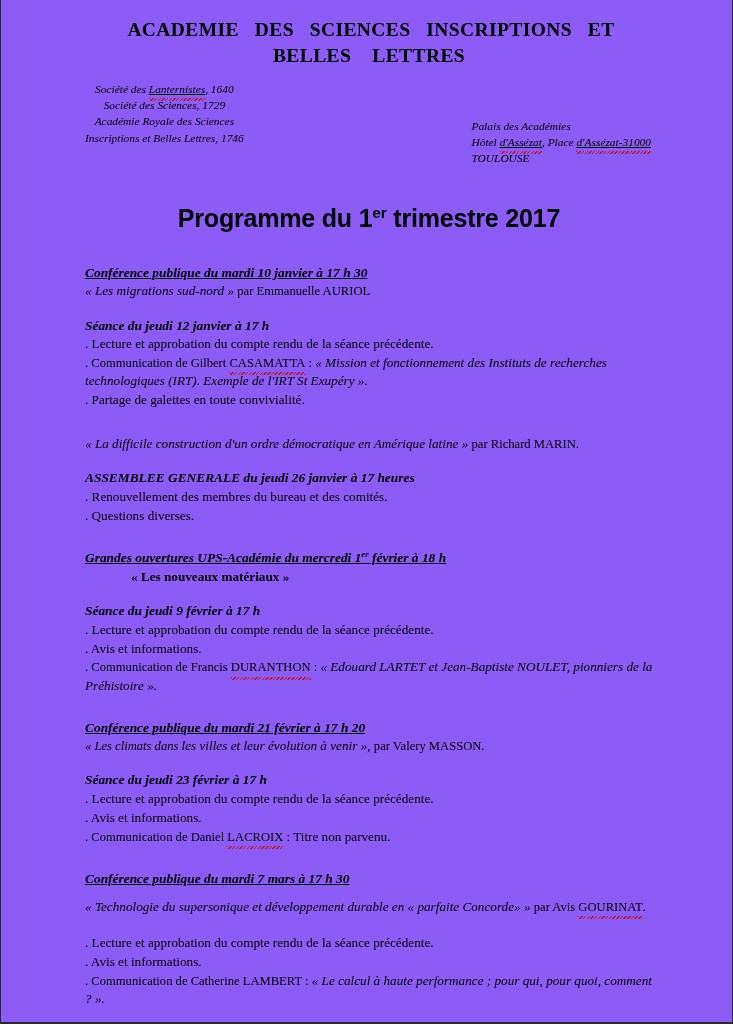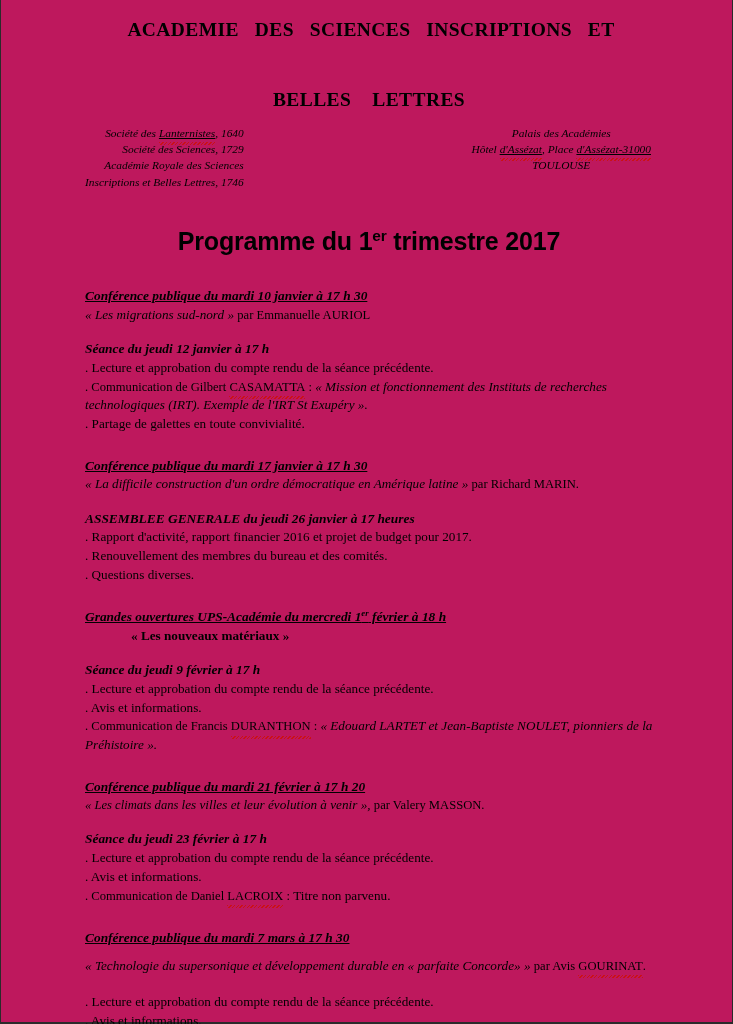--- a/index.html
+++ b/index.html
@@ -18,21 +18,21 @@
   }
   .page {
     position: absolute;
     left: 0; top: 0;
     width: 733px;
     height: 1024px;
     box-sizing: border-box;
     border-left: 1px solid #2b2b2b;
     border-right: 1px solid #2b2b2b;
     border-bottom: 2px solid #2b2b2b;
-    background: #be185d;
+    background: #8b5cf6;
     padding: 12px;
   }
   .inner {
     position: absolute;
     left: 84px;
     top: 0;
     width: 568px;
   }
 
   
@@ -43,33 +43,33 @@
   .masthead .line1,
   .masthead .line2 {
     font-family: "Liberation Serif", serif;
     font-weight: bold;
     font-size: 19.5px;
     letter-spacing: 0.4px;
     line-height: 1.33;
     white-space: pre;
   }
   .masthead .line1 { margin-left: 4px; }
-  .masthead .line2 { margin-left: 0px; margin-top: 44px; }
+  .masthead .line2 { margin-left: 0px; }
 
   .identity {
     display: flex;
     justify-content: space-between;
     align-items: flex-start;
     margin-top: 12px;
     font-style: italic;
     font-size: 11.4px;
     line-height: 1.43;
   }
-  .identity .left  { text-align: right; }
-  .identity .right { text-align: center; padding-right: 2px; }
+  .identity .left  { text-align: center; }
+  .identity .right { text-align: left; padding-right: 2px; margin-top: 37px; }
   .identity div.row { white-space: nowrap; }
 
   
   .doc-title {
     text-align: center;
     font-family: "Liberation Sans", sans-serif;
     font-size: 25px;
     font-weight: bold;
     margin-top: 37px;
     letter-spacing: -0.2px;
@@ -185,27 +185,25 @@
         </div>
         <div class="gap-md"></div>
         <div class="event">
           <div class="ev-head"><span class="">Séance du jeudi 12 janvier à 17 h</span></div>
           <div class="ev-line"><span class="serif">. Lecture et approbation du compte rendu de la séance précédente.</span></div>
           <div class="ev-line"><span class="sans">. Communication de  Gilbert </span><span class="sans sq-plain">CASAMATTA</span><span class="sans"> : </span><span class="serif it">« Mission et fonctionnement des Instituts de recherches technologiques (IRT). Exemple de l'IRT St Exupéry  ».</span></div>
           <div class="ev-line"><span class="serif">. Partage de galettes en toute convivialité.</span></div>
         </div>
         <div class="gap-lg"></div>
         <div class="event">
-          <div class="ev-head"><span class="u">Conférence publique du mardi 17 janvier à 17 h 30</span></div>
           <div class="ev-line"><span class="serif it">«  La difficile construction d'un ordre démocratique en Amérique latine  » </span><span class="sans">par Richard MARIN.</span></div>
         </div>
         <div class="gap-md"></div>
         <div class="event">
           <div class="ev-head"><span class="">ASSEMBLEE  GENERALE du jeudi  26 janvier à 17 heures</span></div>
-          <div class="ev-line"><span class="serif">. Rapport d'activité, rapport financier 2016 et projet de budget pour 2017.</span></div>
           <div class="ev-line"><span class="serif">. Renouvellement des membres du bureau et des comités.</span></div>
           <div class="ev-line"><span class="serif">. Questions diverses.</span></div>
         </div>
         <div class="gap-lg"></div>
         <div class="event">
           <div class="ev-head"><span class="u">Grandes ouvertures UPS-Académie du mercredi   1<sup>er</sup>  février à 18 h</span></div>
           <div class="ev-line indent"><span class="serif">«  Les nouveaux matériaux »</span></div>
         </div>
         <div class="gap-md"></div>
         <div class="event">

